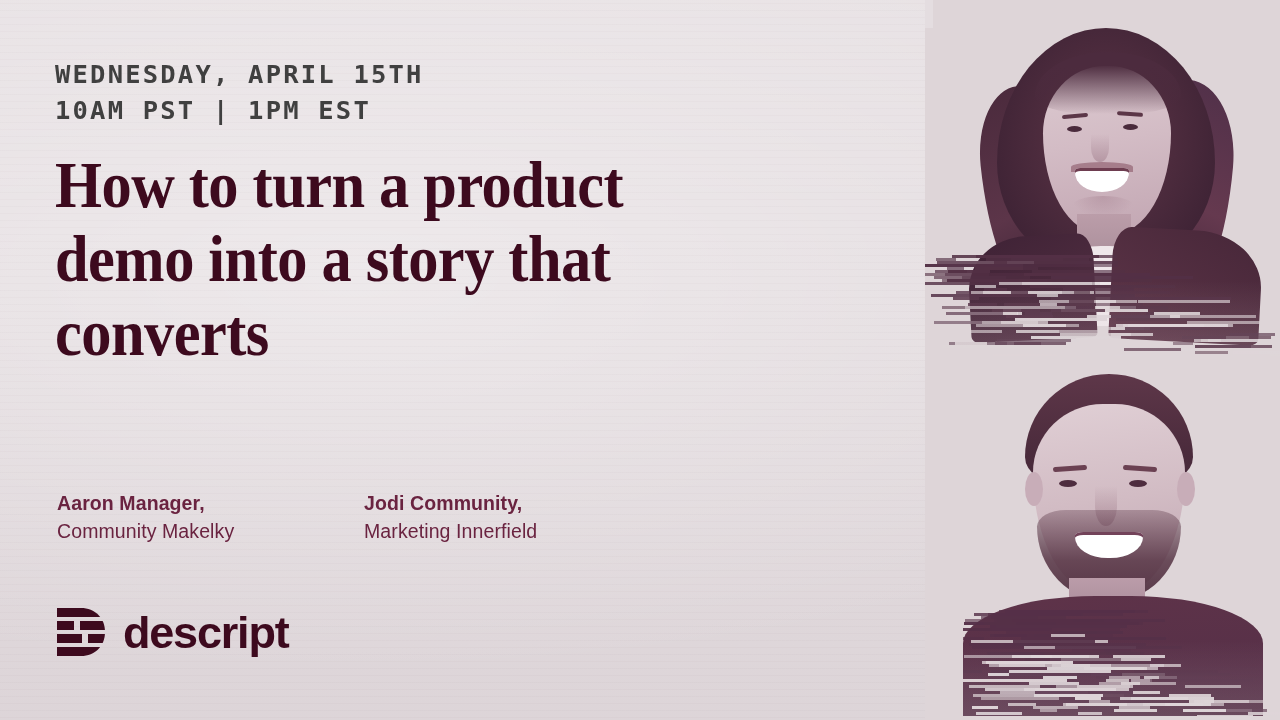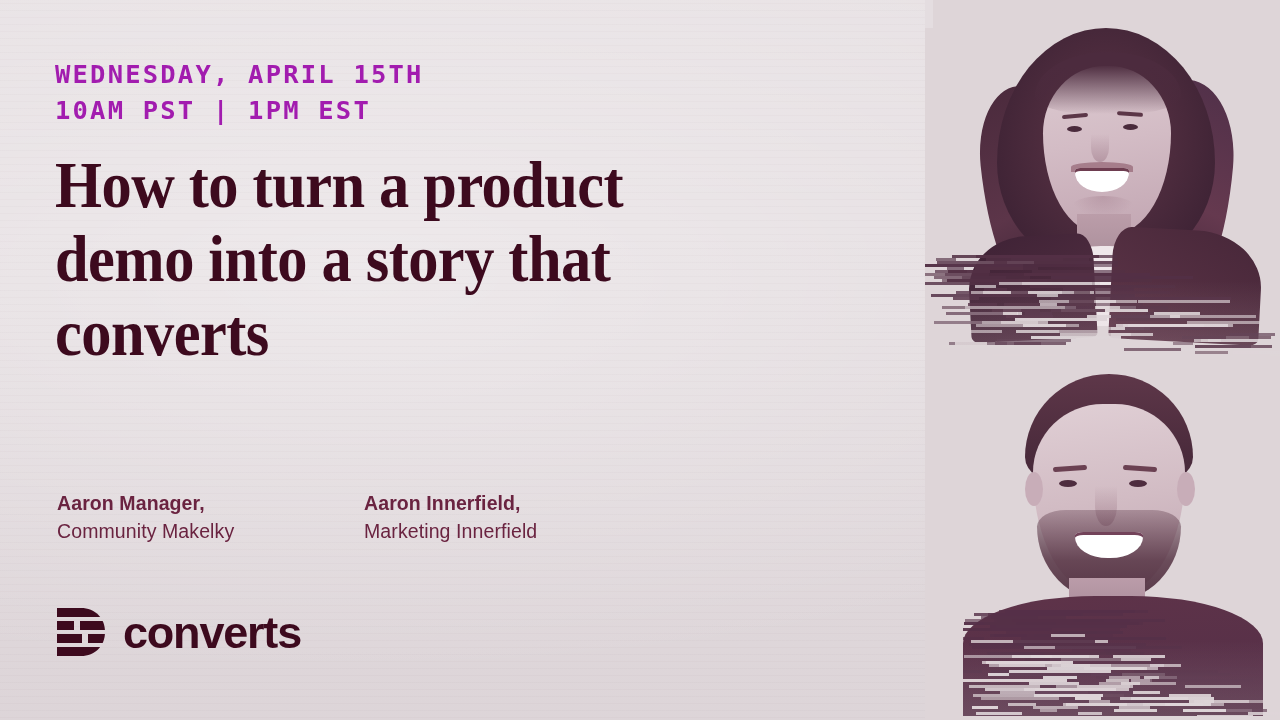--- a/index.html
+++ b/index.html
@@ -43,21 +43,21 @@
   
   .content { position:absolute; left:0; top:0; width:925px; height:720px; z-index:5; }
 
   .eyebrow {
     position:absolute; left:55px; top:56px;
     font-family:"DejaVu Sans Mono", monospace;
     font-weight:700;
     font-size:25.5px;
     line-height:36px;
     letter-spacing:2.2px;
-    color:#a21caf;
+    color:#404040;
     white-space:pre-line;
   }
 
   .headline {
     position:absolute; left:55px; top:148px;
     width:760px;
     font-family:"Liberation Serif", serif;
     font-weight:700;
     font-size:65px;
     line-height:74px;
@@ -248,21 +248,21 @@
 10AM PST | 1PM EST</div>
 
     <h1 class="headline">How to turn a product demo into a story that converts</h1>
 
     <div class="speakers">
       <div class="speaker">
         <div class="sname">Aaron Manager,</div>
         <div class="srole">Community Makelky</div>
       </div>
       <div class="speaker">
-        <div class="sname">Aaron Innerfield,</div>
+        <div class="sname">Jodi Community,</div>
         <div class="srole">Marketing Innerfield</div>
       </div>
     </div>
 
     <div class="logo">
       <span>
         <svg width="52" height="52" viewBox="0 0 52 52" aria-hidden="true">
           <defs>
             <clipPath id="dmark">
               <path d="M2,2 H26 C40,2 50,12 50,26 C50,40 40,50 26,50 H2 Z"></path>
@@ -271,21 +271,21 @@
           <g clip-path="url(#dmark)" fill="#3d0a1e">
             <rect x="0" y="2" width="52" height="9"></rect>
             <rect x="0" y="15" width="19" height="9"></rect>
             <rect x="25" y="15" width="27" height="9"></rect>
             <rect x="0" y="28" width="27" height="9"></rect>
             <rect x="33" y="28" width="19" height="9"></rect>
             <rect x="0" y="41" width="52" height="9"></rect>
           </g>
         </svg>
       </span>
-      <span class="word">converts</span>
+      <span class="word">descript</span>
     </div>
   </div>
 
   <div class="panels">
 
     <div class="panel top">
       <div class="notch"></div>
       <div class="portrait">
         <div class="w-hair-l"></div>
         <div class="w-hair-r"></div>

